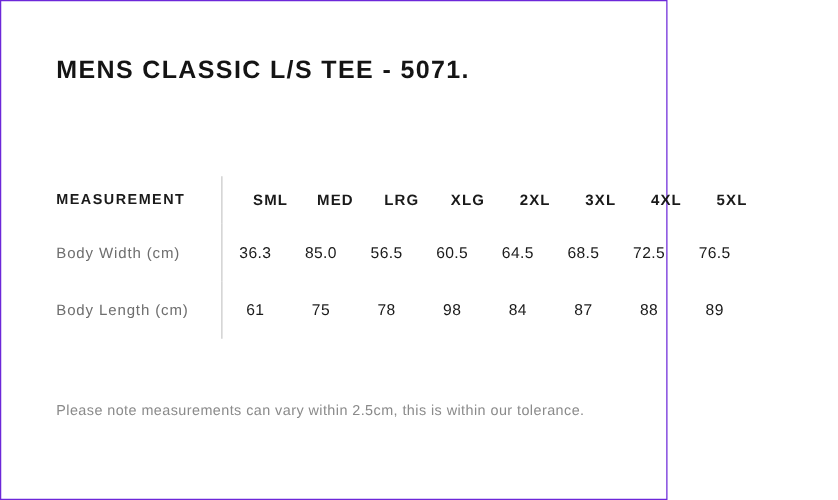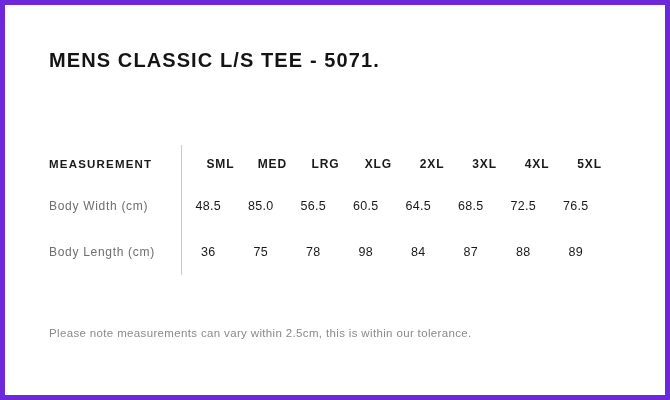--- a/index.html
+++ b/index.html
@@ -9,24 +9,24 @@
   body {
     width: 670px;
     height: 400px;
     background: #ffffff;
     font-family: "Liberation Sans", sans-serif;
     color: #1a1a1a;
     overflow: hidden;
   }
   .page {
     position: relative;
-    width: 670px;
+    width: 534px;
     height: 400px;
     box-sizing: border-box;
-    border: 5px solid #6d28d9;
+    border: 1px solid #6d28d9;
     background: #ffffff;
   }
   .inner {
     position: absolute;
     left: 44px;
     top: 0;
     right: 30px;
     bottom: 0;
   }
   .title {
@@ -129,32 +129,32 @@
             <th class="hdr-size">XLG</th>
             <th class="hdr-size">2XL</th>
             <th class="hdr-size">3XL</th>
             <th class="hdr-size">4XL</th>
             <th class="hdr-size">5XL</th>
           </tr>
         </thead>
         <tbody>
           <tr>
             <td class="row-label">Body Width (cm)</td>
-            <td class="cell first">48.5</td>
+            <td class="cell first">36.3</td>
             <td class="cell">85.0</td>
             <td class="cell">56.5</td>
             <td class="cell">60.5</td>
             <td class="cell">64.5</td>
             <td class="cell">68.5</td>
             <td class="cell">72.5</td>
             <td class="cell">76.5</td>
           </tr>
           <tr>
             <td class="row-label">Body Length (cm)</td>
-            <td class="cell first">36</td>
+            <td class="cell first">61</td>
             <td class="cell">75</td>
             <td class="cell">78</td>
             <td class="cell">98</td>
             <td class="cell">84</td>
             <td class="cell">87</td>
             <td class="cell">88</td>
             <td class="cell">89</td>
           </tr>
         </tbody>
       </table>

